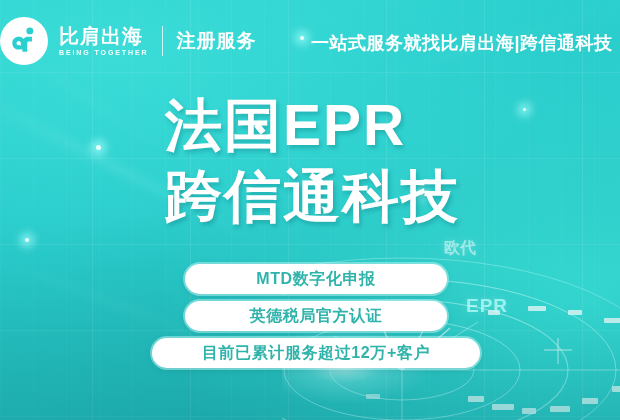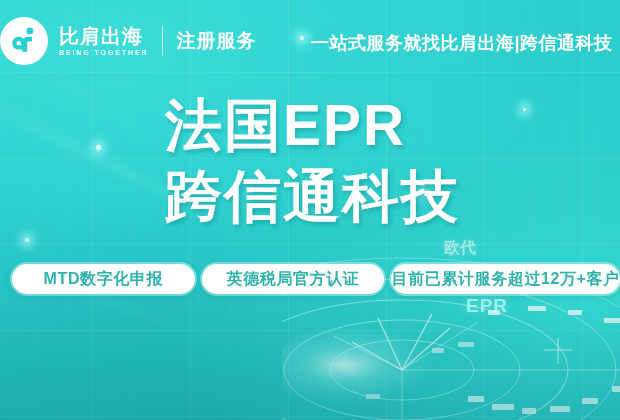--- a/index.html
+++ b/index.html
@@ -137,21 +137,21 @@
     line-height:1.03;
     text-shadow:2px 3px 4px rgba(12,120,125,.38);
   }
   .title .l1{ font-size:57px; display:block; }
   .title .l2{ font-size:57px; display:block; margin-top:12px; }
 
   
   .pills{
     position:absolute; left:0; right:0; top:264px;
     z-index:5;
-    display:flex; flex-direction:row; align-items:center; gap:7px;padding-left:12px;
+    display:flex; flex-direction:column; align-items:center; gap:7px;padding-left:12px;
   }
   .pill{
     background:#ffffff;
     border-radius:999px;
     height:30px;
     display:flex; align-items:center; justify-content:center;
     color:#2fb3aa;
     font-size:16px; font-weight:bold; letter-spacing:.6px;
     box-shadow:0 0 0 2px rgba(210,255,252,.45), 0 2px 7px rgba(10,105,110,.22);
     white-space:nowrap;

